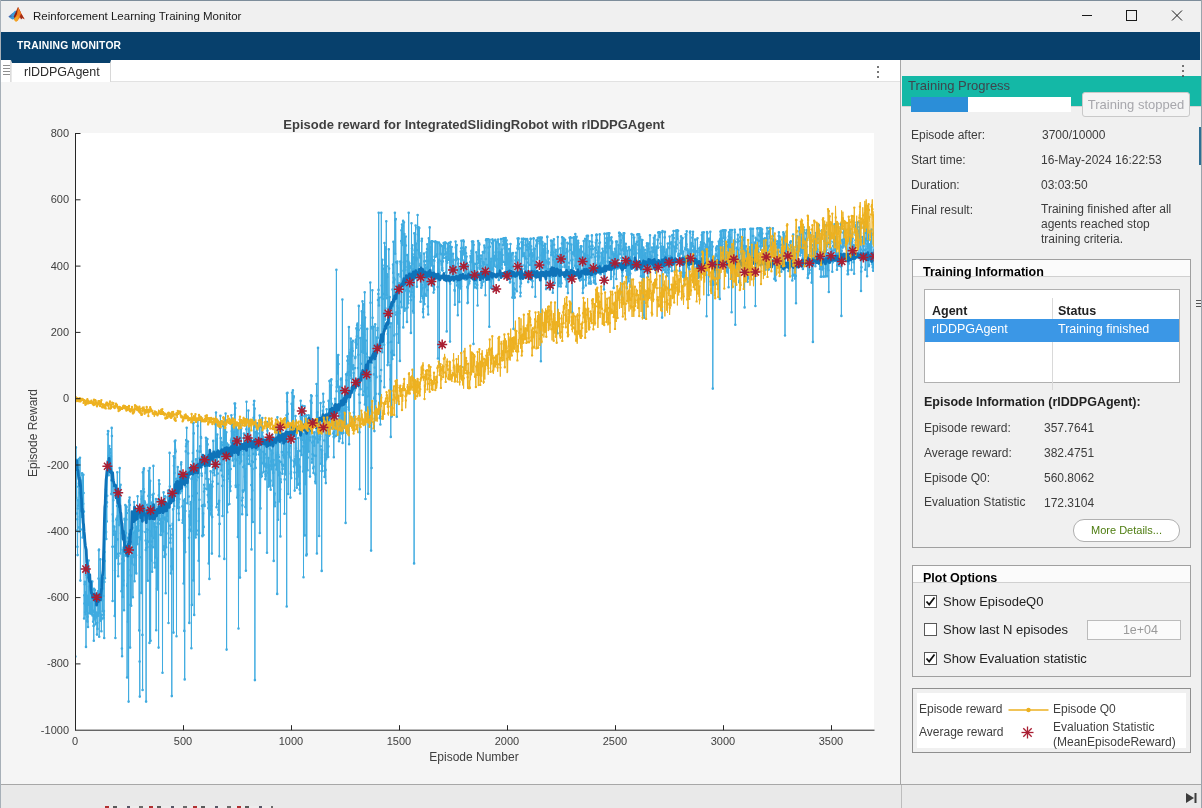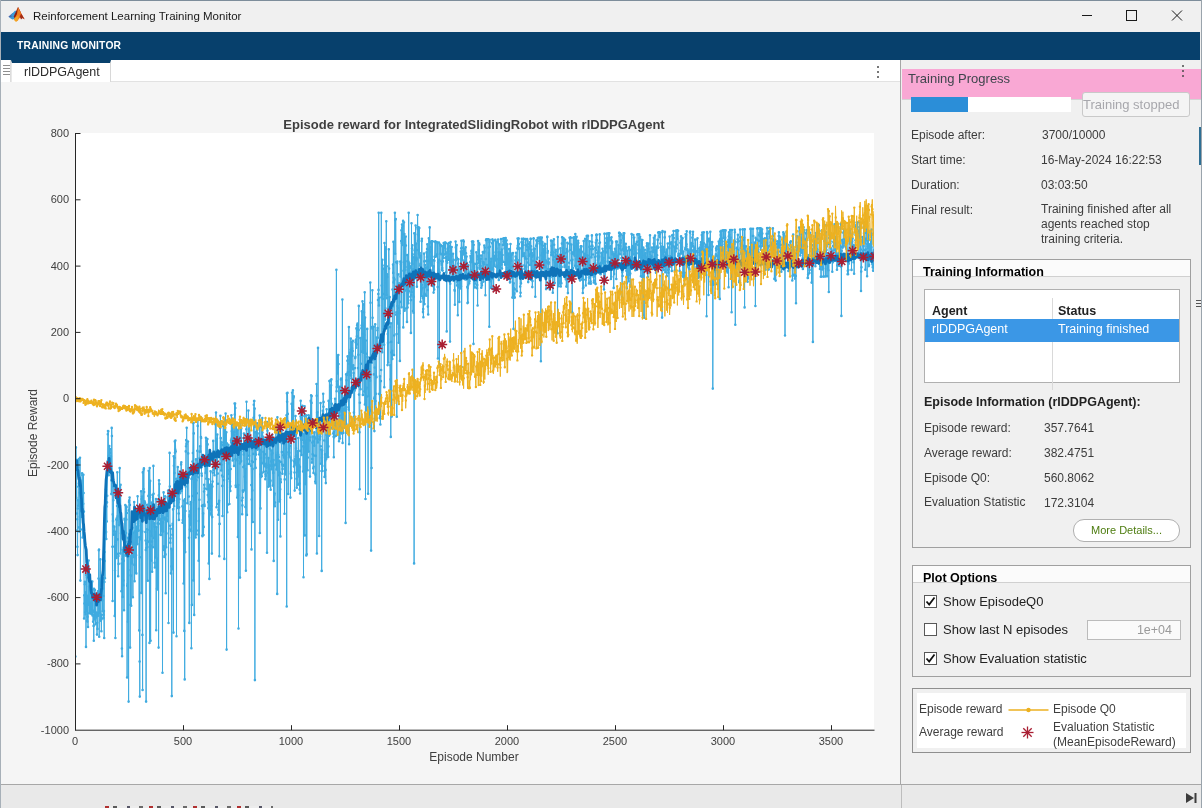--- a/index.html
+++ b/index.html
@@ -13,42 +13,42 @@
 #menubar span{position:absolute;left:17px;top:0;height:28px;line-height:27px;font-size:10.3px;font-weight:bold;color:#fff;letter-spacing:.2px}
 
 #tabrow{position:absolute;left:0;top:60px;width:900px;height:22px;background:#fff;border-bottom:1px solid #e2e2e2}
 #gripcell{position:absolute;left:0;top:0;width:11px;height:22px;background:#fff;border-right:1px solid #ddd}
 #tab{position:absolute;left:11px;top:0;width:100px;height:22px;background:#fff;border-top:3px solid #07406c;border-right:1px solid #d8d8d8;border-left:1px solid #e8e8e8}
 #tab span{position:absolute;left:12px;top:0;line-height:18px;font-size:12.5px;color:#2b2b2b}
 
 #chartpanel{position:absolute;left:0;top:82px;width:900px;height:702px;background:#f5f5f5}
 
 #rpanel{position:absolute;left:900px;top:60px;width:302px;height:724px;background:#f0f0f0;border-left:1px solid #a6a6a6}
-#rphead{position:absolute;left:1px;top:9px;width:301px;height:31px;background:#f9a8d4;border-bottom:1px solid #d4d4d4}
+#rphead{position:absolute;left:1px;top:16px;width:301px;height:31px;background:#14b8a6;border-bottom:1px solid #d4d4d4}
 #rphead span{position:absolute;left:6px;top:0;line-height:20px;font-size:13px;color:#3f454d}
 .vdots{position:absolute;width:2.2px;height:2.2px;background:#4a4a4a;border-radius:50%}
 .lbl{position:absolute;font-size:12px;color:#3c3c3c}
 
 #pbar{position:absolute;left:10px;top:37px;width:160px;height:15px;background:#fff}
 #pfill{position:absolute;left:0;top:0;width:57px;height:15px;background:#2b8ed8}
-#tsbtn{position:absolute;left:181px;top:32px;width:108px;height:25px;border:1px solid #c9c9c9;border-radius:3px;background:#f4f4f4;line-height:23px;font-size:13px;color:#a7a7ac}
+#tsbtn{position:absolute;left:181px;top:32px;width:108px;height:25px;border:1px solid #c9c9c9;border-radius:3px;background:#f4f4f4;text-align:center;line-height:23px;font-size:13px;color:#a7a7ac}
 
 .gbox{position:absolute;left:11px;width:279px;border:1px solid #a0a0a0;background:#f0f0f0}
 .ghead{position:absolute;left:0;top:0;width:100%;height:17px;background:#fbfbfb;border-bottom:1px solid #d0d0d0}
 .ghead span{position:absolute;left:10px;top:5px;font-size:12.5px;font-weight:bold;color:#000000}
 #tbl{position:absolute;left:11px;top:29px;width:256px;height:94px;background:#fff;border:1px solid #b0b0b0}
 #tblhead{position:absolute;left:0;top:8px;width:100%;height:28px;border-bottom:1px solid #c9c9c9}
 #tblrow{position:absolute;left:0;top:29px;width:100%;height:23px;background:#3b97e6}
 .bold{font-weight:bold}
 #morebtn{position:absolute;left:160px;top:259px;width:107px;height:23px;border:1px solid #b0b0b0;border-radius:11px;background:#fff;text-align:center;line-height:21px;font-size:11px;color:#4d7c0f}
 
 .cb{position:absolute;left:11px;width:13px;height:13px;background:#fff;border:1px solid #585858}
 .cb svg{position:absolute;left:0;top:0}
 .cblbl{position:absolute;left:30px;font-size:13px;color:#222}
-#nfield{position:absolute;left:174px;top:54px;width:94px;height:20px;border:1px solid #bbb;background:#fafafa;font-size:12.5px;color:#9a9a9a;text-align:right;line-height:18px;padding-right:8px}
+#nfield{position:absolute;left:174px;top:54px;width:94px;height:20px;border:1px solid #bbb;background:#fafafa;font-size:12.5px;color:#9a9a9a;text-align:right;line-height:18px;padding-right:22px}
 
 #legend{position:absolute;left:11px;top:628px;width:279px;height:65px;border:1px solid #8f8f8f;background:#f0f0f0}
 #legwhite{position:absolute;left:4px;top:4px;width:269px;height:55px;background:#fff}
 .ltxt{position:absolute;font-size:12px;color:#3f3f3f}
 
 #bottombar{position:absolute;left:0;top:784px;width:1202px;height:24px;background:#e9e9e9;border-top:1px solid #a7a7a7}
 </style></head>
 <body>
 <div id="win">
   <div id="titlebar">

